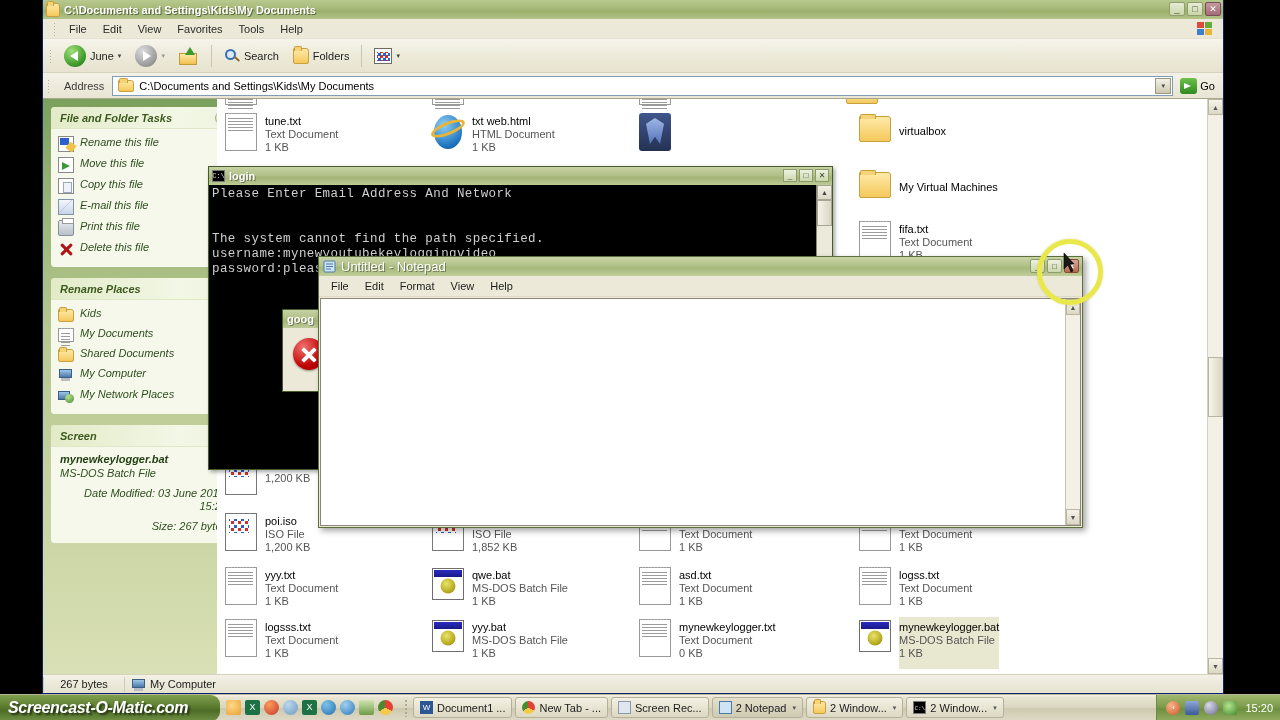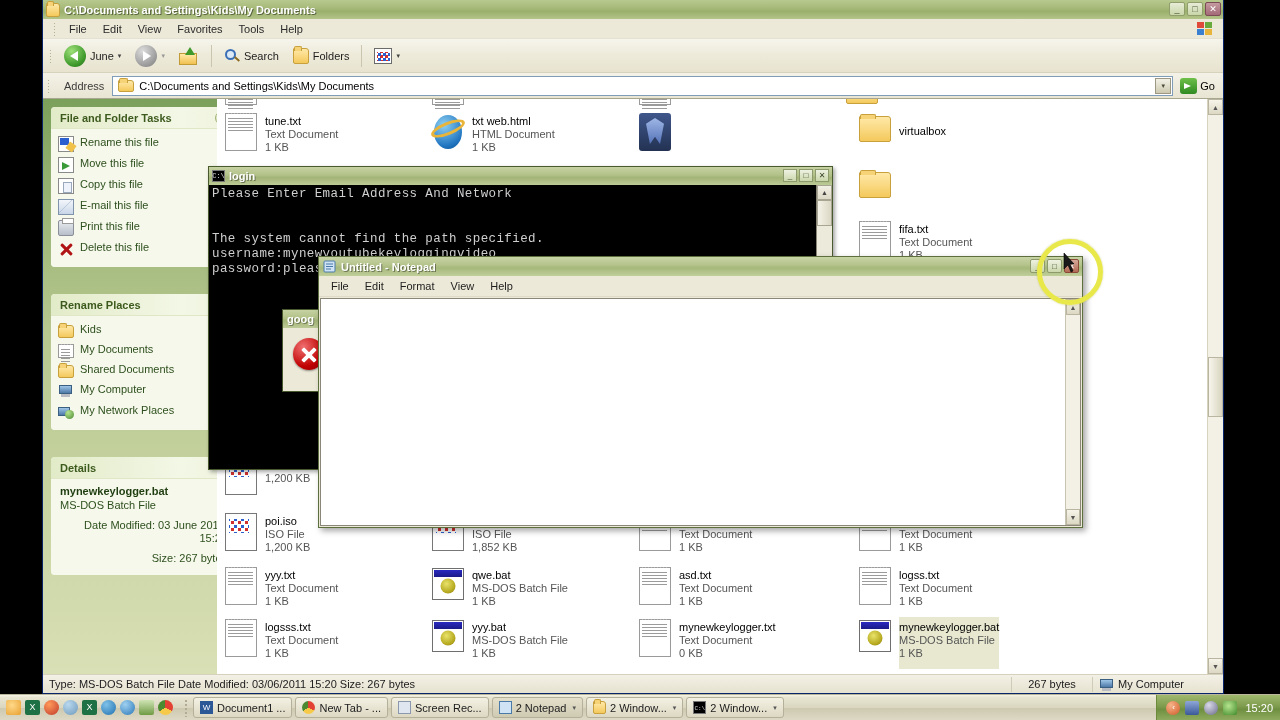--- a/index.html
+++ b/index.html
@@ -79,21 +79,21 @@
   .go-btn { display:flex; align-items:center; gap:3px; padding:0 8px 0 3px; font-size:11px; }
 
   
   .content { flex:1 1 auto; display:flex; position:relative; background:#fff; overflow:hidden; }
   .sidebar {
     width:174px; flex:0 0 174px; padding:8px 0 0 8px;
     background:linear-gradient(to bottom,#7ba05b 0%,#93b070 14%,#b6c78f 40%,#d9e0b5 100%);
     background-color:#a9bd85;
   }
 
-  .panel { width:184px; margin-bottom:27px; border-radius:4px; overflow:hidden; background:#f1f5e4; }
+  .panel { width:184px; margin-bottom:11px; border-radius:4px; overflow:hidden; background:#f1f5e4;font-style:italic; }
   .panel-head {
     height:22px; display:flex; align-items:center; justify-content:space-between;
     padding:0 6px 0 9px;
     background:linear-gradient(to right,#e2ebc8,#f3f7e6 70%,#eef3dd);
     border-bottom:1px solid #dfe7c7;
   }
   .panel-head .ph-title { font-weight:bold; font-size:11px; color:#3d5a1e; }
   .chev {
     width:14px; height:14px; border-radius:50%;
     background:linear-gradient(to bottom,#f4f8e6,#cbd9a4); border:1px solid #9fb176;
@@ -197,21 +197,21 @@
     position:absolute; left:318px; top:256px; width:765px; height:272px;
     background:#ece9d8; border:1px solid #5d6f3d;
     box-shadow:3px 3px 6px rgba(0,0,0,.35);
     display:flex; flex-direction:column;
   }
   #notepad .np-title {
     height:19px; display:flex; align-items:center; padding:0 2px 0 4px; position:relative;
     background:linear-gradient(to bottom,#c8d4a6 0%,#b4c38b 42%,#a6b87a 58%,#c1cf9b 100%);
   }
   .np-ticon { width:13px; height:13px; margin-right:5px; flex:0 0 13px; }
-  .np-ttext { font-weight:bold; font-size:11px; color:#fff; text-shadow:1px 1px 0 rgba(0,0,0,.4); }
+  .np-ttext { font-weight:normal; font-size:13px; color:#fff; text-shadow:1px 1px 0 rgba(0,0,0,.4); }
   .np-btns { position:absolute; right:3px; top:2px; display:flex; gap:2px; }
   .np-btn { width:15px; height:14px; border:1px solid #8d9a6c; border-radius:2px;
             background:linear-gradient(to bottom,#eef2e2,#cbd7ab);
             display:flex; align-items:center; justify-content:center; font-size:8px; color:#3a4429; }
   .np-btn.close { background:linear-gradient(to bottom,#d6a89a,#b36b55); border-color:#8a4a37; color:#fff; }
   .np-menu { height:21px; display:flex; align-items:center; gap:2px; padding-left:5px;
              background:#ece9d8; border-bottom:1px solid #dedac7; }
   .np-menu .mi { padding:2px 7px; font-size:11px; color:#1d1d1d; }
   .np-area { flex:1 1 auto; display:flex; background:#fff; border:1px solid #8a8678; margin:1px; }
   .np-text { flex:1 1 auto; background:#fff; }
@@ -522,21 +522,21 @@
                   <i class="scr"></i>
                   <i class="globe"></i>
                 </span>
               <span class="lbl">My Network Places</span>
             </div>
           </div>
         </div>
 
         <div class="panel">
           <div class="panel-head">
-            <span class="ph-title">Details</span>
+            <span class="ph-title">Screen</span>
           </div>
           <div class="details-body">
             <div class="det-name">mynewkeylogger.bat</div>
             <div class="det-line">MS-DOS Batch File</div>
             <div class="det-line det-gap">Date Modified: 03 June 2011, 15:20</div>
             <div class="det-line det-gap">Size: 267 bytes</div>
           </div>
         </div>
       </div>
 
@@ -606,20 +606,23 @@
                 </div>
             </div>
             <div class="fcell" style="width:220px">
               <div class="ficon folder-ic" style="height:26px;margin-top:5px"></div>
               <div class="ftext" style="padding-top:14px">
                   <div class="fname">cool 0.0</div>
                 </div>
             </div>
             <div class="fcell">
               <div class="ficon folder-ic" style="height:26px;margin-top:5px"></div>
+              <div class="ftext" style="padding-top:14px">
+                  <div class="fname">My Virtual Machines</div>
+                </div>
             </div>
           </div>
 
           <div class="frow" style="height:56px">
             <div class="fcell"></div>
             <div class="fcell"></div>
             <div class="fcell" style="width:220px"></div>
             <div class="fcell">
               <div class="ficon doc-ic"></div>
               <div class="ftext">
@@ -766,21 +769,20 @@
           <div class="vs-btn">▲</div>
           <div class="vs-track"></div>
           <div class="vs-thumb"></div>
           <div class="vs-track"></div>
           <div class="vs-btn">▼</div>
         </div>
       </div>
     </div>
 
     <div class="statusbar">
-      <span class="sb-cell sb-grow">Type: MS-DOS Batch File Date Modified: 03/06/2011 15:20 Size: 267 bytes</span>
       <span class="sb-sep"></span>
       <span class="sb-cell" style="width:80px;justify-content:center">267 bytes</span>
       <span class="sb-sep"></span>
       <span class="sb-cell" style="width:130px;gap:5px">
         <span class="pc-ic" style="width:14px;height:14px;position:relative">
             <i class="scr"></i>
             <i class="base"></i>
           </span>
         <span>My Computer</span>
       </span>
@@ -853,20 +855,23 @@
       </div>
     </div>
   </div>
 
   <div class="annot-circle"></div>
   <svg class="annot-cursor" viewBox="0 0 12 22">
     <path d="M1 1 L1 17 L5 13 L8 20 L10 19 L7 12 L11 12 Z" fill="#1a1a1a" stroke="#000" stroke-width="0.6"></path>
   </svg>
 
   <div id="taskbar">
+    <div class="start-btn">
+      <span class="start-text">Screencast-O-Matic.com</span>
+    </div>
     <div class="quicklaunch">
       <span class="ql-ic" style="background:radial-gradient(circle at 40% 35%,#ffd98a,#e8a030)"></span>
       <span class="ql-ic" style="background:#1e7145;color:#fff;font-size:9px;text-align:center;line-height:15px">X</span>
       <span class="ql-ic" style="border-radius:50%;background:radial-gradient(circle at 35% 30%,#ff9a5a,#c0392b)"></span>
       <span class="ql-ic" style="border-radius:50%;background:radial-gradient(circle at 35% 30%,#b9d8ee,#6d98bb)"></span>
       <span class="ql-ic" style="background:#1e7145;color:#fff;font-size:9px;text-align:center;line-height:15px">X</span>
       <span class="ql-ic" style="border-radius:50%;background:radial-gradient(circle at 35% 30%,#7fc2e8,#1f6fb0)"></span>
       <span class="ql-ic" style="border-radius:50%;background:radial-gradient(circle at 35% 30%,#9fd0f0,#2a77b8)"></span>
       <span class="ql-ic" style="background:linear-gradient(to bottom,#cfe3b4,#6f9b44)"></span>
       <span class="ql-ic" style="border-radius:50%;background:conic-gradient(#e34133 0 33%,#f7c948 0 66%,#4c8a32 0 100%)"></span>

